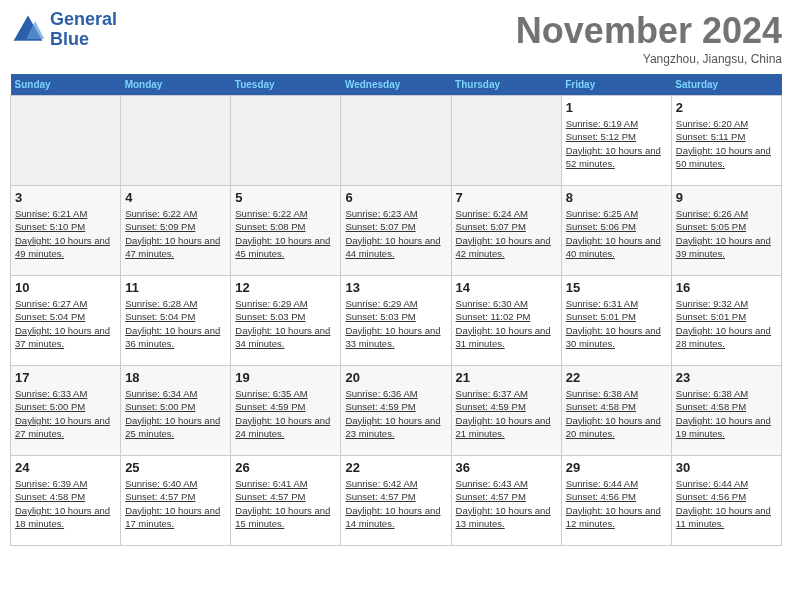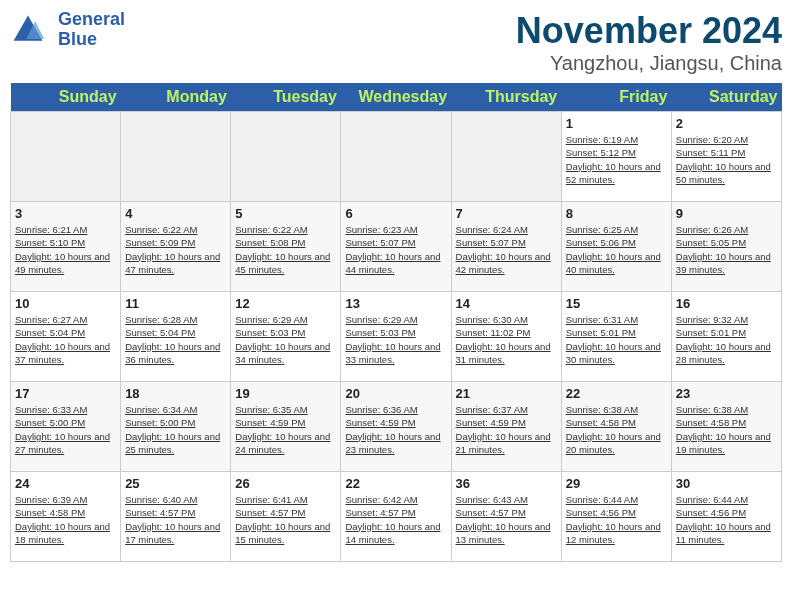--- a/index.html
+++ b/index.html
@@ -12,55 +12,55 @@
     }
     .header {
       display: flex;
       justify-content: space-between;
       align-items: flex-start;
       margin-bottom: 8px;
     }
     .logo {
       display: flex;
       align-items: center;
-      gap: 12px;
+      gap: 4px;
     }
     .logo-text {
       font-size: 18px;
       font-weight: bold;
       color: #2c5fa8;
       line-height: 1.1;
     }
     .logo-icon {
       width: 36px;
       height: 36px;
     }
     .title-block {
       text-align: right;
     }
     .month-title {
       font-size: 36px;
       font-weight: bold;
-      color: #0c4a6e;
+      color: #737373;
     }
     .location {
-      font-size: 20px;
+      font-size: 12px;
       color: #555;
     }
     table {
       width: 100%;
       border-collapse: collapse;
       table-layout: fixed;
     }
     th {
       background-color: #2c5fa8;
-      color: #bef264;
-      font-size: 16px;
+      color: #7dd3fc;
+      font-size: 10px;
       padding: 5px 4px;
-      text-align: right;
+      text-align: left;
       font-weight: bold;
     }
     td {
       border: 1px solid #ccc;
       vertical-align: top;
       padding: 4px;
       font-size: 10px;
       height: 90px;
       background: #fff;
     }

